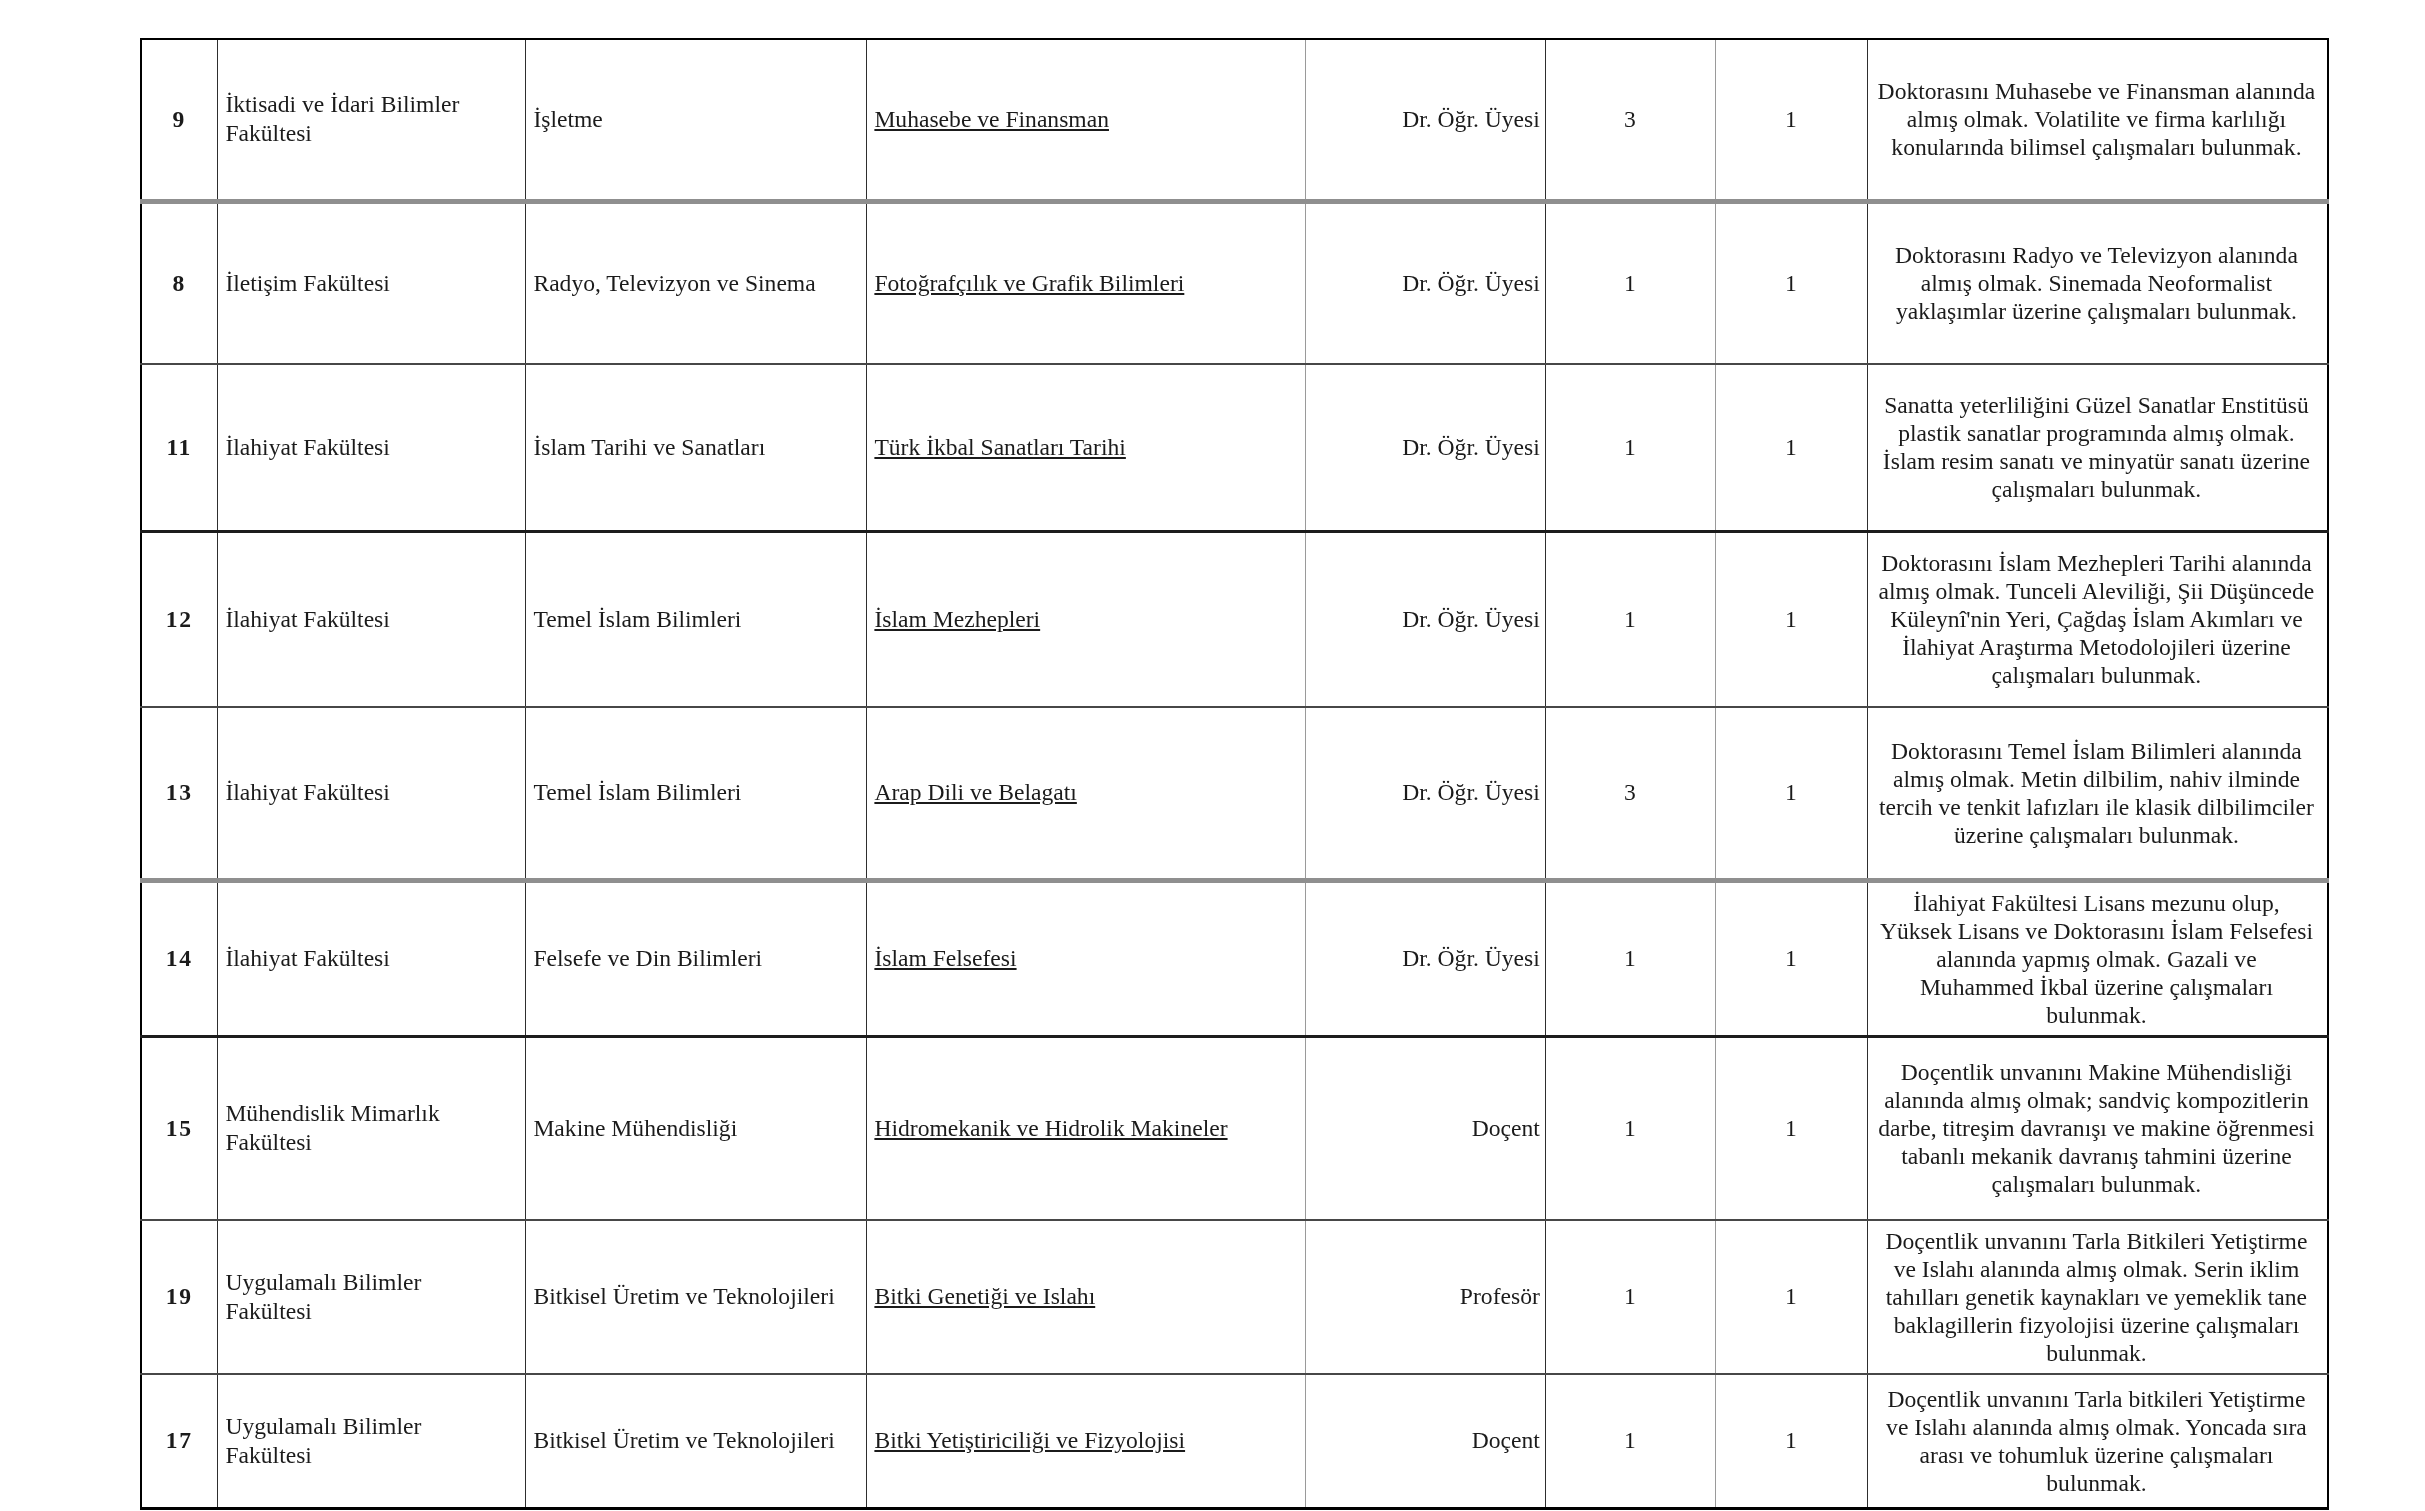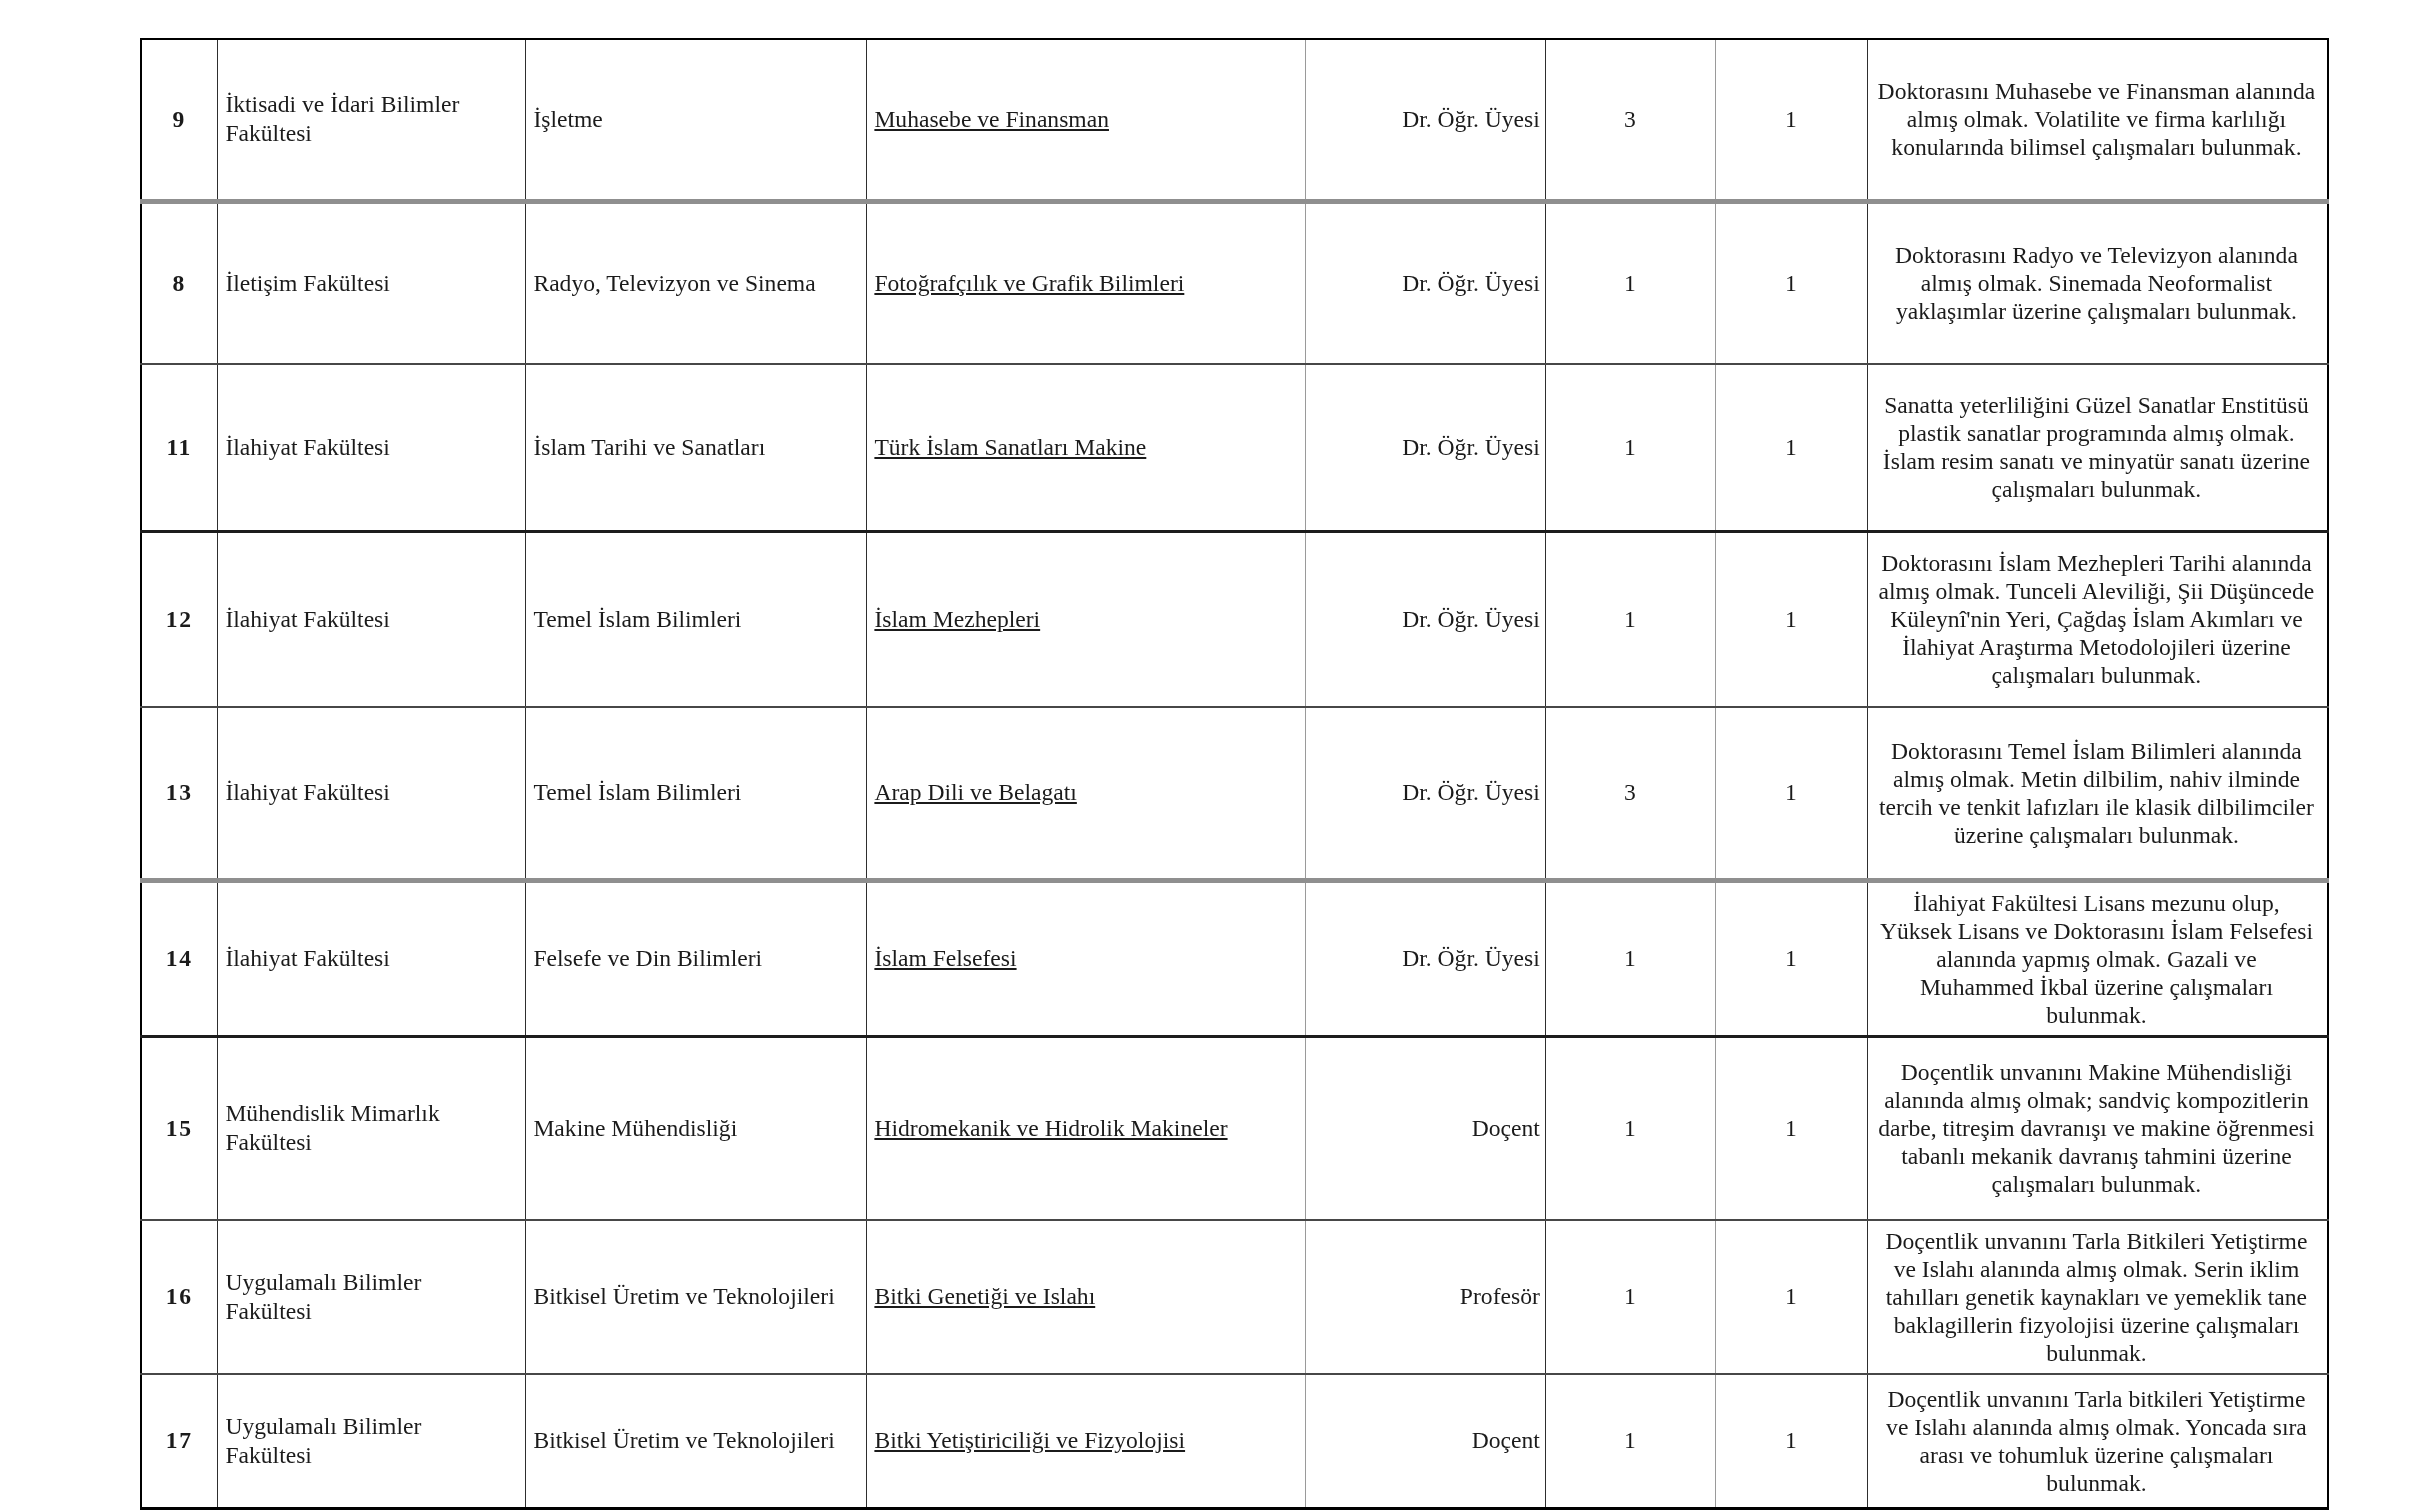--- a/index.html
+++ b/index.html
@@ -114,21 +114,21 @@
         <td class="c-text">Fotoğrafçılık ve Grafik Bilimleri</td>
         <td class="c-title">Dr. Öğr. Üyesi</td>
         <td class="c-num">1</td>
         <td class="c-num">1</td>
         <td class="c-desc">Doktorasını Radyo ve Televizyon alanında almış olmak. Sinemada Neoformalist yaklaşımlar üzerine çalışmaları bulunmak.</td>
       </tr>
       <tr class="row-2 div-dark5">
         <td class="c-no">11</td>
         <td class="c-text">İlahiyat Fakültesi</td>
         <td class="c-text">İslam Tarihi ve Sanatları</td>
-        <td class="c-text">Türk İslam Sanatları Makine</td>
+        <td class="c-text">Türk İkbal Sanatları Tarihi</td>
         <td class="c-title">Dr. Öğr. Üyesi</td>
         <td class="c-num">1</td>
         <td class="c-num">1</td>
         <td class="c-desc">Sanatta yeterliliğini Güzel Sanatlar Enstitüsü plastik sanatlar programında almış olmak. İslam resim sanatı ve minyatür sanatı üzerine çalışmaları bulunmak.</td>
       </tr>
       <tr class="row-3">
         <td class="c-no">12</td>
         <td class="c-text">İlahiyat Fakültesi</td>
         <td class="c-text">Temel İslam Bilimleri</td>
         <td class="c-text">İslam Mezhepleri</td>
@@ -161,21 +161,21 @@
         <td class="c-no">15</td>
         <td class="c-text">Mühendislik Mimarlık Fakültesi</td>
         <td class="c-text">Makine Mühendisliği</td>
         <td class="c-text">Hidromekanik ve Hidrolik Makineler</td>
         <td class="c-title">Doçent</td>
         <td class="c-num">1</td>
         <td class="c-num">1</td>
         <td class="c-desc">Doçentlik unvanını Makine Mühendisliği alanında almış olmak; sandviç kompozitlerin darbe, titreşim davranışı ve makine öğrenmesi tabanlı mekanik davranış tahmini üzerine çalışmaları bulunmak.</td>
       </tr>
       <tr class="row-7">
-        <td class="c-no">16</td>
+        <td class="c-no">19</td>
         <td class="c-text">Uygulamalı Bilimler Fakültesi</td>
         <td class="c-text">Bitkisel Üretim ve Teknolojileri</td>
         <td class="c-text">Bitki Genetiği ve Islahı</td>
         <td class="c-title">Profesör</td>
         <td class="c-num">1</td>
         <td class="c-num">1</td>
         <td class="c-desc">Doçentlik unvanını Tarla Bitkileri Yetiştirme ve Islahı alanında almış olmak. Serin iklim tahılları genetik kaynakları ve yemeklik tane baklagillerin fizyolojisi üzerine çalışmaları bulunmak.</td>
       </tr>
       <tr class="row-8">
         <td class="c-no">17</td>

